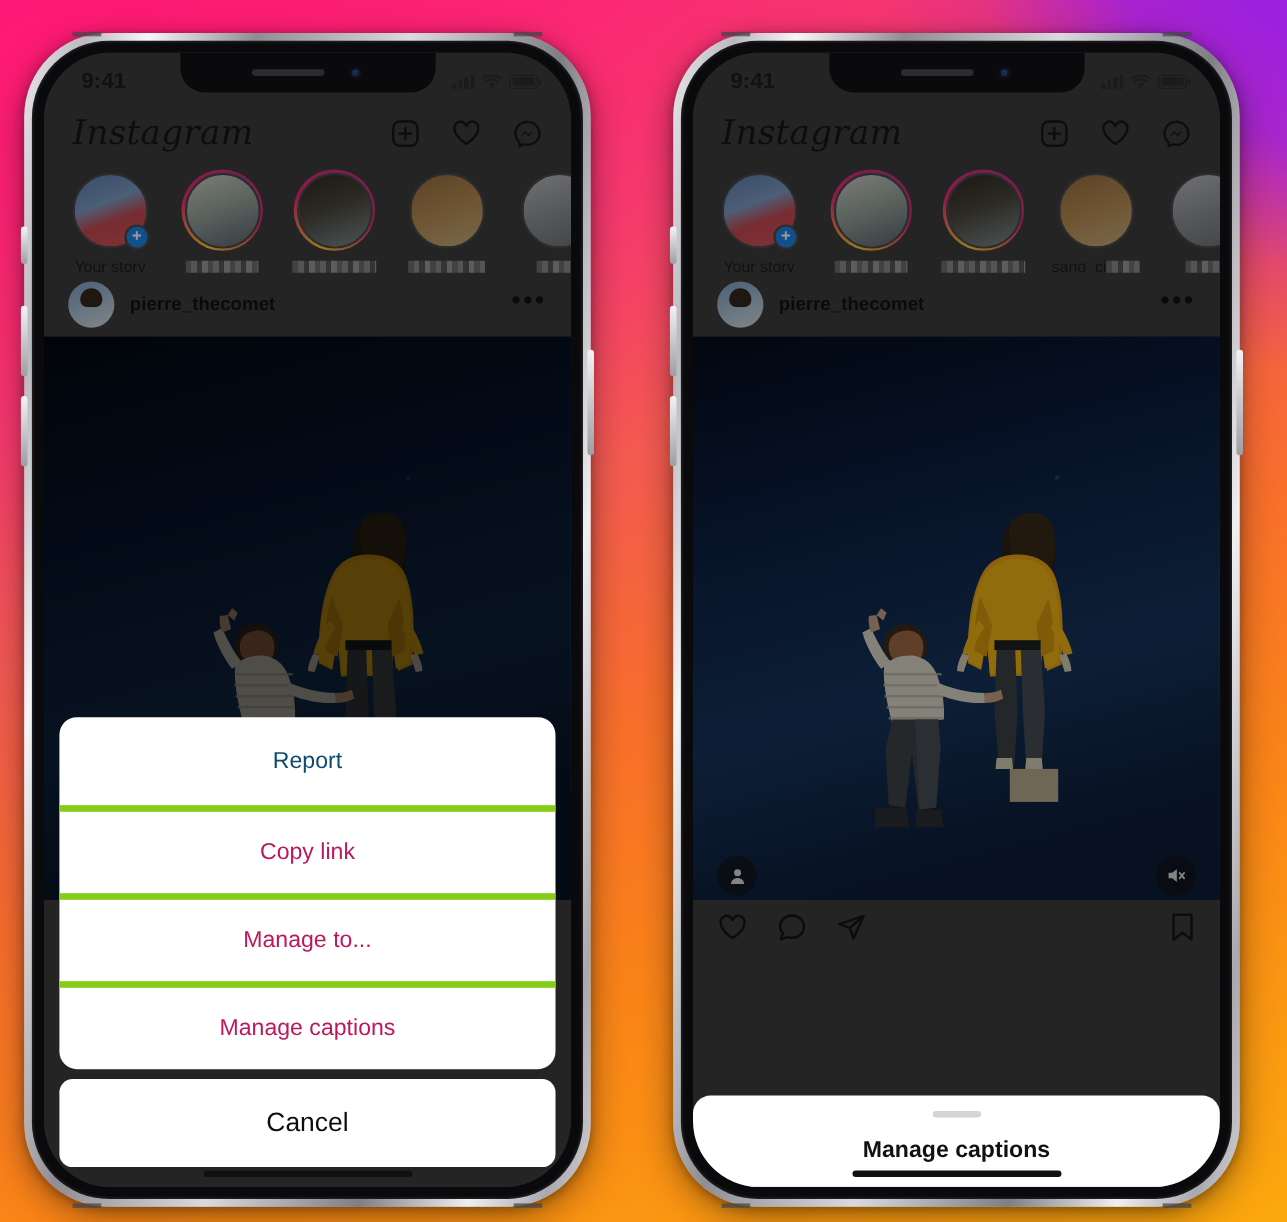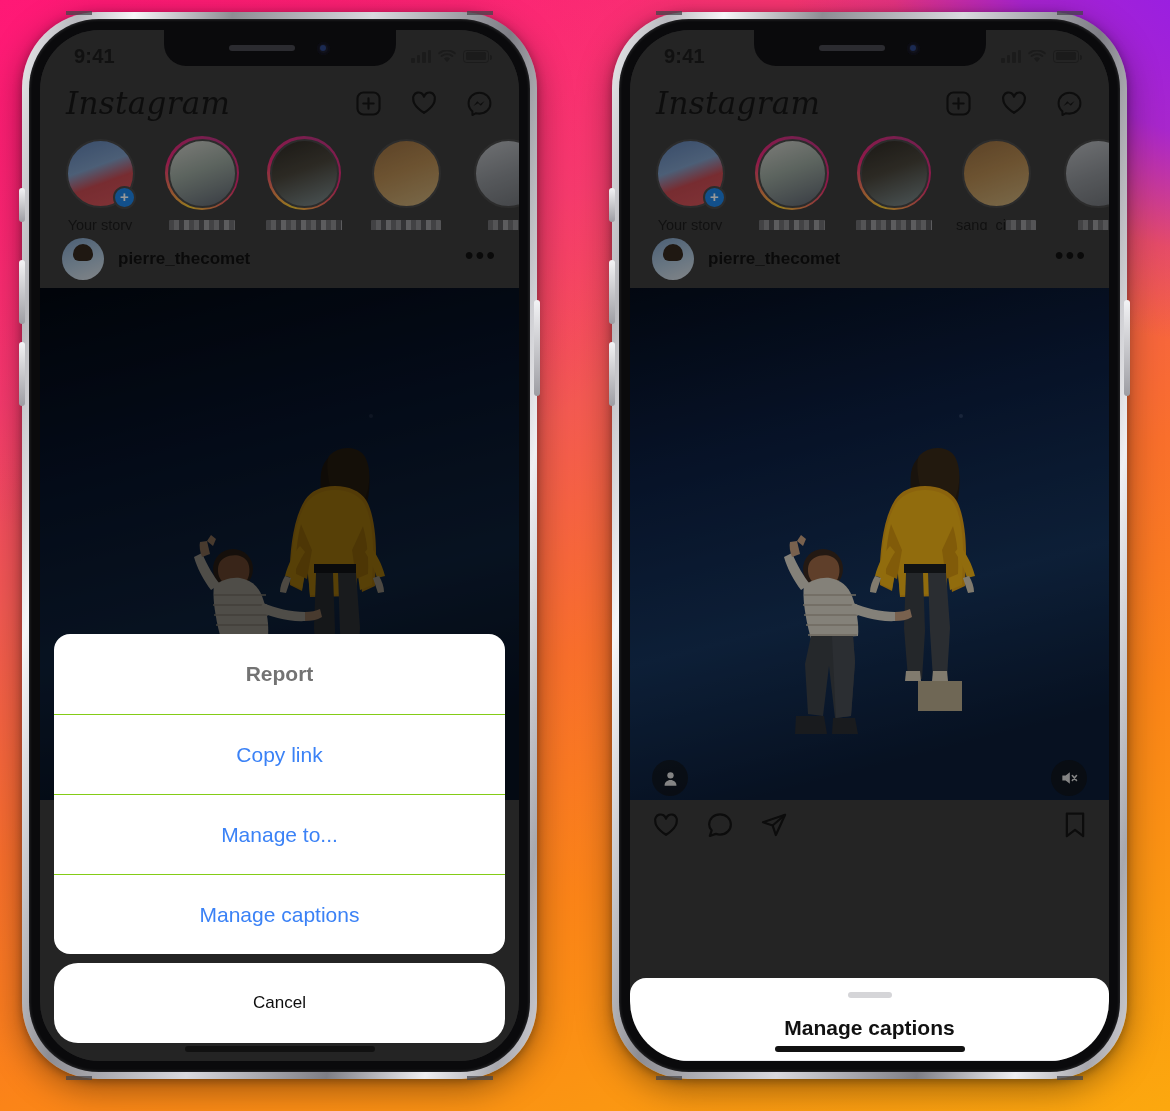--- a/index.html
+++ b/index.html
@@ -26,21 +26,21 @@
   }
   #bg-pinkwash {
     position:absolute; inset:0;
     background: radial-gradient(ellipse 900px 700px at 14% 10%, rgba(255,20,110,0.55) 0%, rgba(255,20,110,0) 62%);
     pointer-events:none;
   }
 
   .phone {
     position:absolute;
     width:515px; height:1067px;
-    top:12px;
+    top:30px;
     border-radius:76px;
     background:linear-gradient(100deg,#e9e9ec 0%,#b9b9be 8%,#f6f6f8 16%,#8d8d93 30%,#d9d9de 50%,#7e7e85 70%,#efeff2 84%,#a8a8ae 94%,#cfcfd4 100%);
     box-shadow:0 10px 34px rgba(0,0,0,0.38), 0 2px 10px rgba(0,0,0,0.3);
     padding:7px;
   }
   #phone-left  { left:22px; }
   #phone-right { left:612px; }
 
   .phone-inner {
     position:absolute; inset:7px;
@@ -147,25 +147,25 @@
   .home-ind { position:absolute; bottom:9px; left:50%; transform:translateX(-50%);
               width:190px; height:6px; border-radius:3px; background:#111; z-index:60; }
 
   
   .dim { position:absolute; inset:0; background:rgba(0,0,0,0.40); z-index:25; }
 
   
   .sheet-wrap { position:absolute; left:0; right:0; bottom:0; z-index:35; padding:0 14px 18px; }
   .sheet-group { background:#fff; border-radius:16px; overflow:hidden; }
   .sheet-item { height:80px; display:flex; align-items:center; justify-content:center;
-                font-size:21px; color:#3b82f6; border-top:1px solid #84cc16; }
+                font-size:21px; color:#be185d; border-top:6px solid #84cc16; }
   .sheet-item:first-child { border-top:none; }
-  .sheet-item.destructive { color:#737373;font-weight:bold; }
-  .sheet-cancel { margin-top:9px; background:#fff; border-radius:24px; height:80px;
-                  display:flex; align-items:center; justify-content:center; font-size:17px; color:#0d0d0d; }
+  .sheet-item.destructive { color:#0c4a6e; }
+  .sheet-cancel { margin-top:9px; background:#fff; border-radius:12px; height:80px;
+                  display:flex; align-items:center; justify-content:center; font-size:24px; color:#0d0d0d; }
 
   
   .bsheet { position:absolute; left:0; right:0; bottom:0; z-index:35;
             background:#fff; border-top-left-radius:16px; border-top-right-radius:16px; overflow:hidden; }
   .bs-grab { width:44px;height:6px;border-radius:3px;background:#d5d5d8;margin:14px auto 0; }
   .bs-title { text-align:center; font-size:21px; font-weight:700; color:#111; padding:18px 0 20px;
               border-bottom:1px solid #e9e9eb; }
   .bs-row { display:flex; align-items:center; justify-content:space-between; padding:24px 22px 30px; }
   .bs-label { font-size:20px; color:#111; }
   .toggle { width:74px;height:42px;border-radius:21px;background:#1a90e8;position:relative; }

